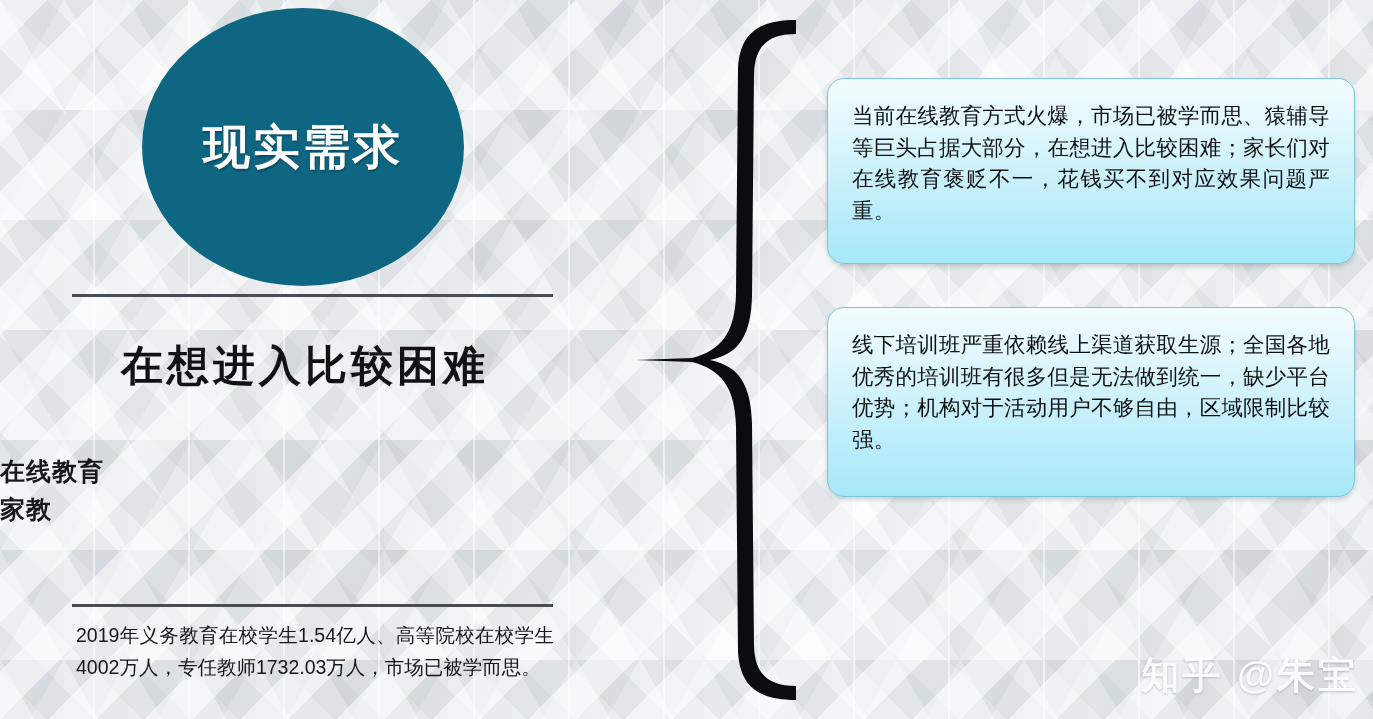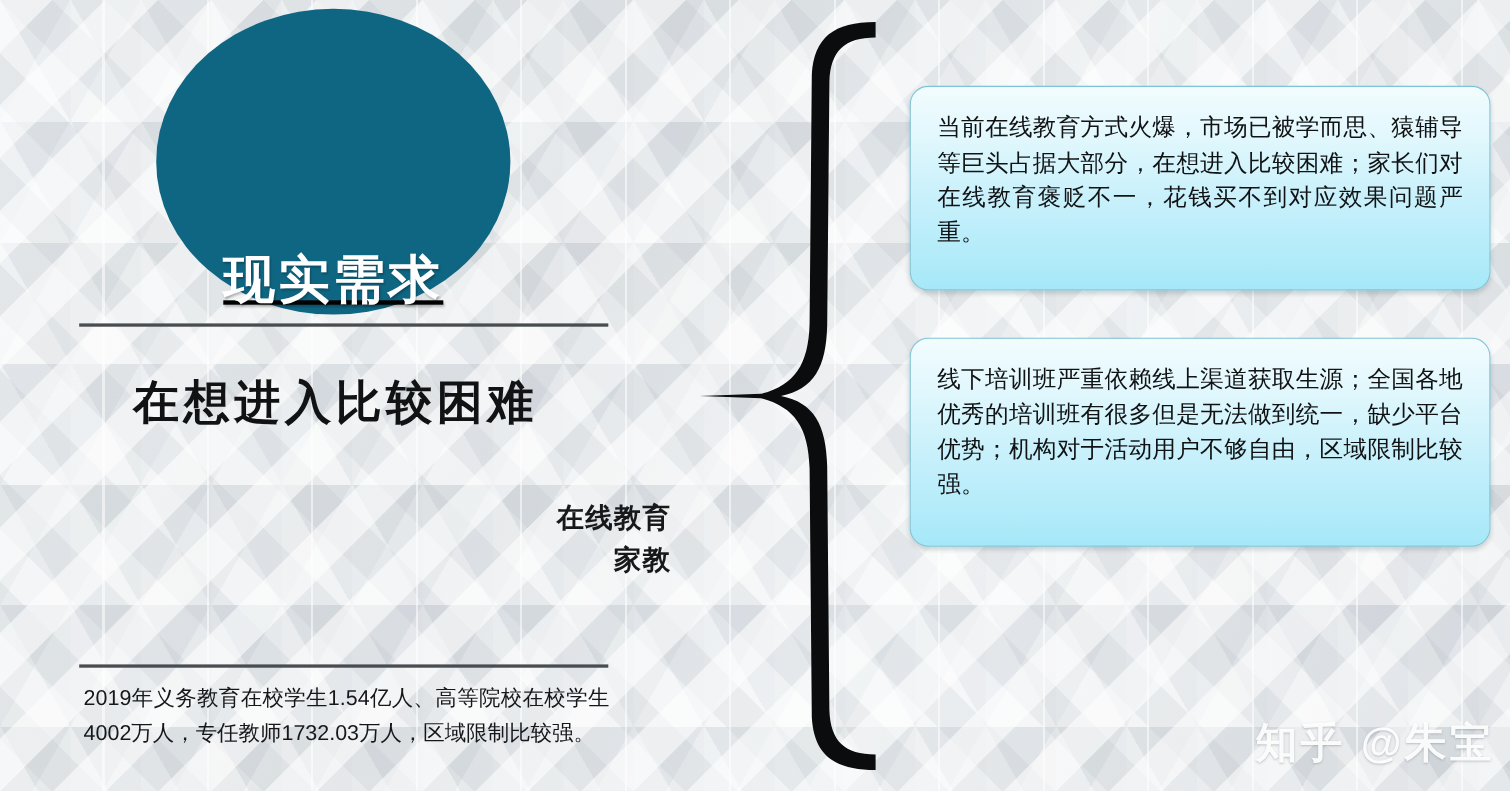--- a/index.html
+++ b/index.html
@@ -43,23 +43,22 @@
     left: 0; top: 0;
     width: 610px; height: 719px;
   }
   .title-ellipse {
     position: absolute;
     left: 142px; top: 8px;
     width: 322px; height: 278px;
     border-radius: 50%;
     background: #0f6683;
     display: flex;
-    align-items: flex-end;
+    align-items: center;
     justify-content: center;
-    text-decoration: underline;
   }
   .title-ellipse-label {
     color: #ffffff;
     font-size: 47px;
     font-weight: bold;
     letter-spacing: 3px;
     text-shadow: 1px 2px 2px rgba(0,0,0,0.25);
     white-space: nowrap;
   }
   .rule {
@@ -79,21 +78,21 @@
     text-align: center;
     font-size: 42px;
     font-weight: bold;
     color: #111213;
     letter-spacing: 4px;
   }
   .bullet-list {
     position: absolute;
     left: 0; top: 452px;
     width: 610px;
-    text-align: right;
+    text-align: left;
   }
   .bullet-item {
     font-size: 25px;
     font-weight: bold;
     color: #16181a;
     line-height: 1.52;
     letter-spacing: 1px;
   }
   .stat-note {
     position: absolute;
@@ -178,21 +177,21 @@
 
     <div class="section-heading">在想进入比较困难</div>
 
     <div class="bullet-list">
       <div class="bullet-item">在线教育</div>
       <div class="bullet-item">家教</div>
     </div>
 
     <div class="rule rule-bottom"></div>
 
-    <div class="stat-note">2019年义务教育在校学生1.54亿人、高等院校在校学生4002万人，专任教师1732.03万人，区域限制比较强。</div>
+    <div class="stat-note">2019年义务教育在校学生1.54亿人、高等院校在校学生4002万人，专任教师1732.03万人，市场已被学而思。</div>
   </div>
 
   <svg class="brace" viewBox="0 0 210 692" preserveAspectRatio="none">
     <path d="M178 6
              C 140 6, 122 20, 120 54
              L 118 280
              C 117 318, 104 336, 74 344
              L 18 346
              L 74 348
              C 104 356, 117 374, 118 412

